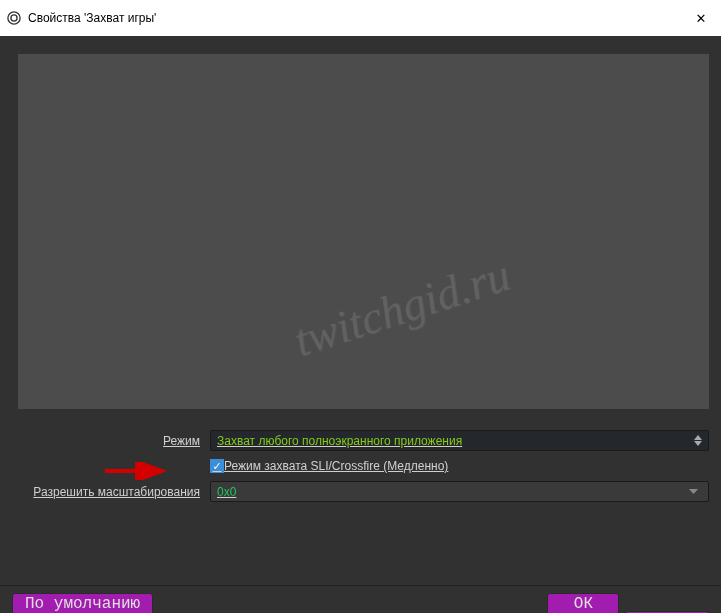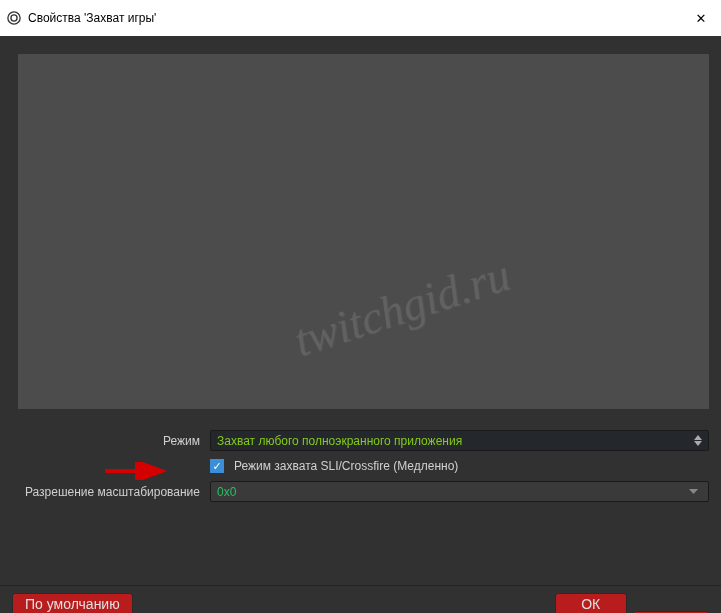--- a/index.html
+++ b/index.html
@@ -65,20 +65,21 @@
   pointer-events: none;
   text-shadow: 1px 1px 0 #555;
 }
 .form {
   position: absolute;
   left: 12px;
   right: 12px;
   top: 394px;
   bottom: 40px;
   overflow: hidden;
+  text-decoration: underline;
 }
 .row {
   display: flex;
   align-items: center;
   margin-bottom: 5px;
   min-height: 20px;
 }
 .label-col {
   width: 198px;
   text-align: right;
@@ -117,21 +118,21 @@
 }
 .sel-dd {
   width: 18px;
   display: flex;
   align-items: center;
   justify-content: center;
 }
 .check {
   display: flex;
   align-items: center;
-  gap: 10px;
+  gap: 0;
   cursor: pointer;
 }
 .cbox {
   width: 14px;
   height: 14px;
   border: 1px solid #888;
   background: #2a2a2a;
   display: inline-flex;
   align-items: center;
   justify-content: center;
@@ -155,29 +156,30 @@
   height: 36px;
   display: flex;
   align-items: center;
   padding: 0 12px;
   border-top: 1px solid #222;
 }
 .btn {
   height: 22px;
   min-width: 72px;
   padding: 0 12px;
-  background: #b91c1c;
+  background: #a21caf;
   border: 1px solid #2a2a2a;
   border-radius: 3px;
   color: #e0e0e0;
-  font-size: 14px;
+  font-size: 16px;
   display: inline-flex;
   align-items: center;
   justify-content: center;
   cursor: pointer;
+  font-family: Liberation Mono, monospace;
 }
 .footer .spacer { flex: 1; }
 .footer .btn + .btn { margin-left: 6px; margin-top: 36px; }
 .arrow-annot {
   position: absolute;
   left: 103px;
   top: 426px;
   pointer-events: none;
 }
 </style>
@@ -227,21 +229,21 @@
       <div class="ctrl-col">
         <label class="check">
           <span class="cbox on"></span>
           <span>Режим захвата SLI/Crossfire (Медленно)</span>
         </label>
       </div>
     </div>
 
 
     <div class="row">
-      <div class="label-col">Разрешение масштабирование</div>
+      <div class="label-col">Разрешить масштабирования</div>
       <div class="ctrl-col">
         <div class="select disabled">
           <span>0x0</span>
           <span class="spacer"></span>
           <span class="sel-dd">
             <svg width="9" height="6" viewBox="0 0 9 6">
                 <path d="M0 0 L4.5 5 L9 0" fill="#888"></path>
               </svg>
           </span>
         </div>

